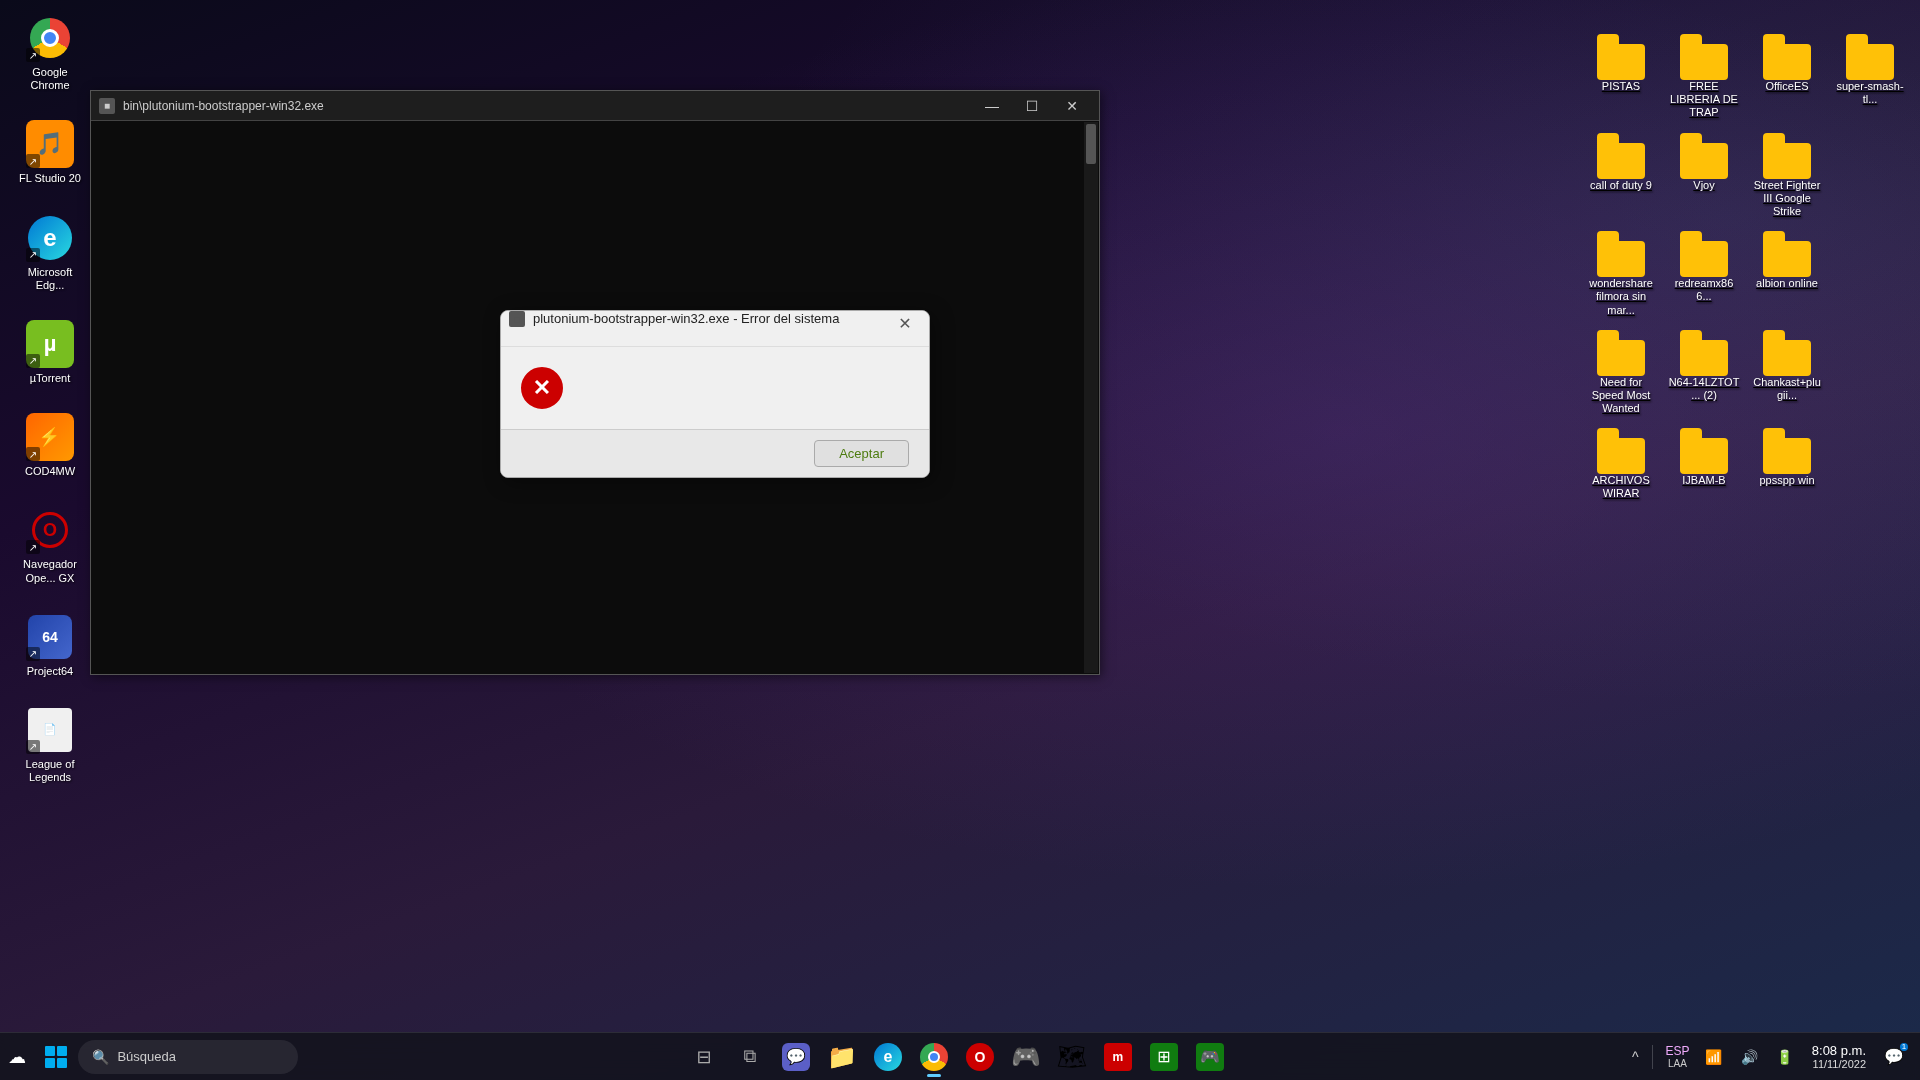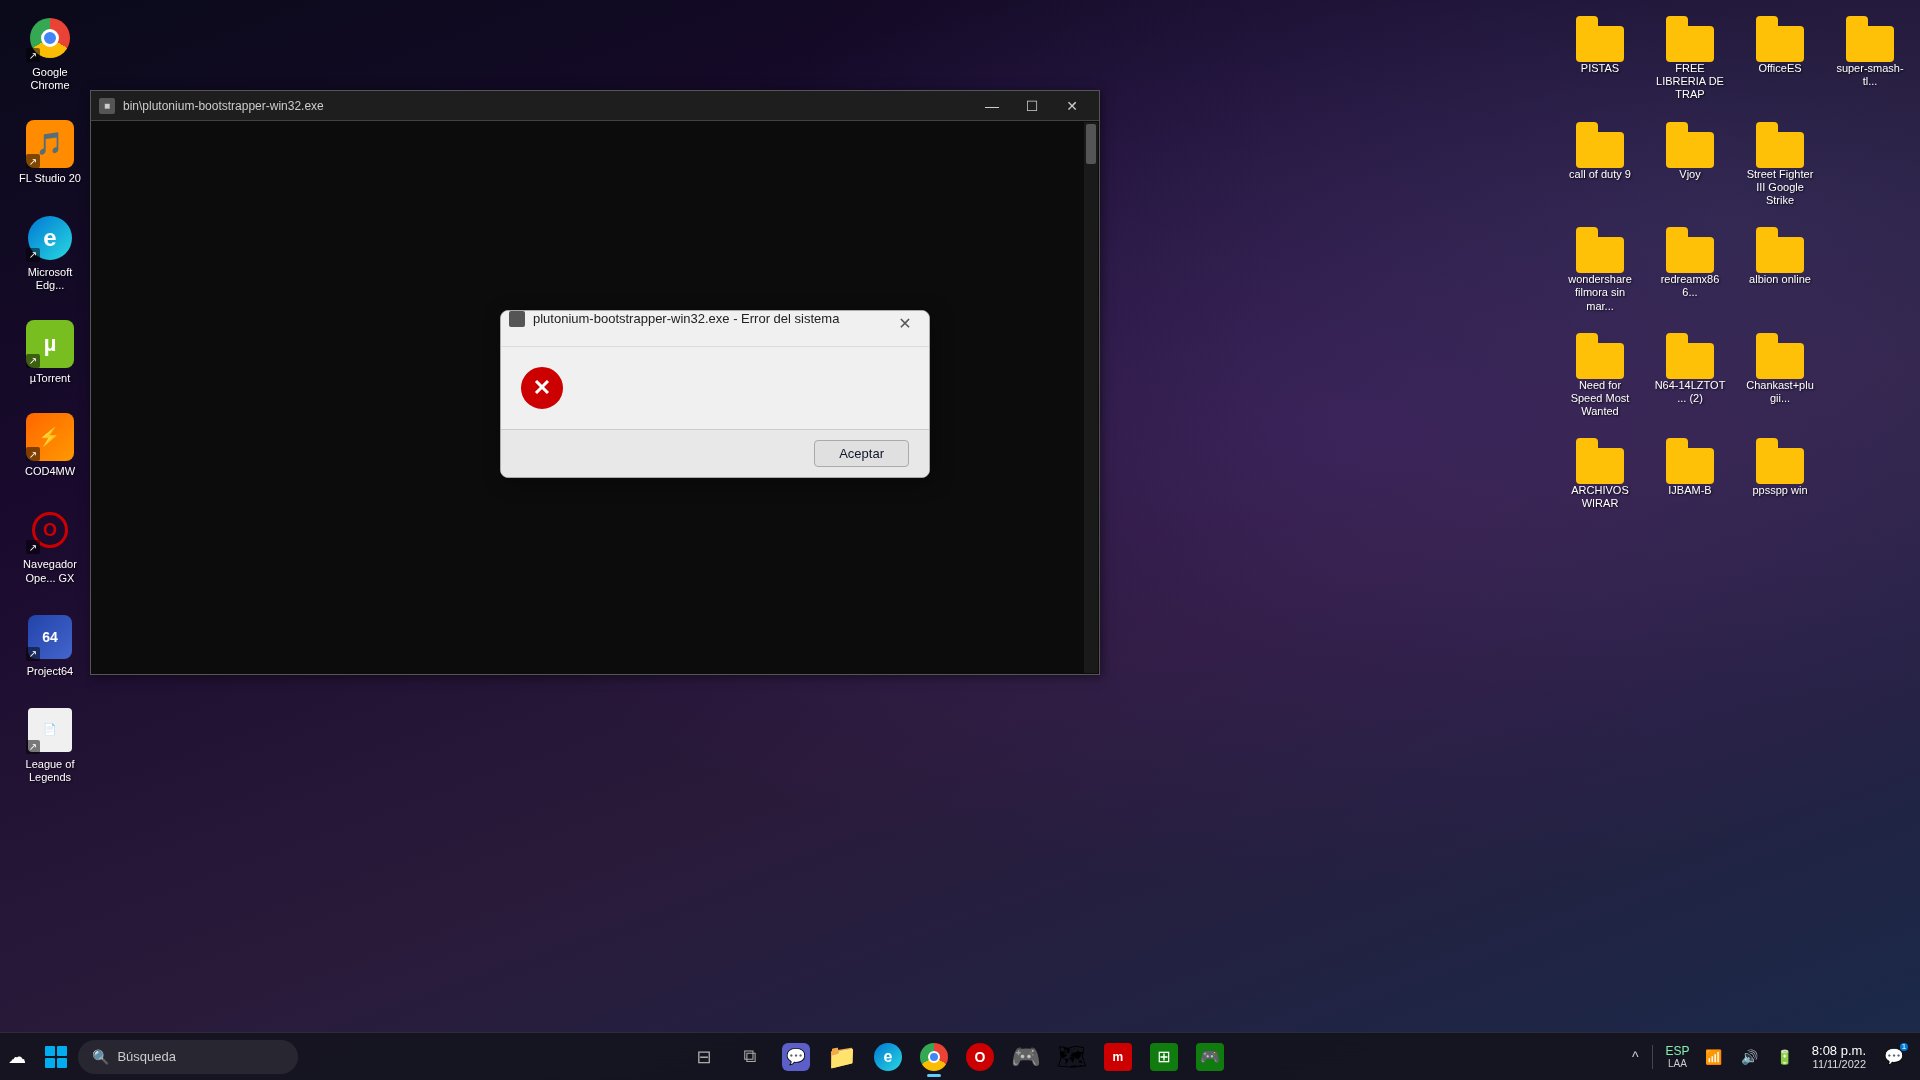--- a/index.html
+++ b/index.html
@@ -281,26 +281,27 @@
 
     
     .cod4mw-icon {
       background: linear-gradient(135deg, #ff6600, #ff9900);
       border-radius: 8px;
     }
 
     
     .desktop-icons-right {
       position: absolute;
-      top: 10px;
+      top: 28px;
       right: 10px;
       display: grid;
       grid-template-columns: 80px 80px 80px 80px;
-      gap: 10px;
+      gap: 3px;
       align-items: start;
+      text-decoration: underline;
     }
 
     .folder-icon {
       width: 48px;
       height: 48px;
       position: relative;
     }
 
     .folder-body {
       width: 48px;
@@ -493,21 +494,21 @@
       border-top: 1px solid #ccc;
     }
 
     .dialog-btn {
       background: #e0e0e0;
       border: 1px solid #aaa;
       padding: 5px 24px;
       font-size: 13px;
       cursor: pointer;
       border-radius: 4px;
-      color: #0f172a;
+      color: #4d7c0f;
     }
 
     .tb-chrome-circle {
       width: 28px;
       height: 28px;
       border-radius: 50%;
       background: conic-gradient(#ea4335 0deg 120deg, #fbbc04 120deg 240deg, #34a853 240deg 360deg);
       position: relative;
       display: flex;
       align-items: center;
@@ -856,21 +857,21 @@
     </div>
 
     <div class="taskbar-right">
 
       <div class="taskbar-systray">
         <span class="systray-icon">^</span>
       </div>
       <div class="taskbar-divider"></div>
 
       <div class="taskbar-lang">
-        <span style="font-size:12px;color:#86efac;">ESP</span>
+        <span style="font-size:12px;color:#f0abfc;">ESP</span>
         <span style="font-size:10px;color:#ccc;">LAA</span>
       </div>
 
       <div class="taskbar-systray">
         <span class="systray-icon">📶</span>
       </div>
 
       <div class="taskbar-systray">
         <span class="systray-icon">🔊</span>
       </div>

